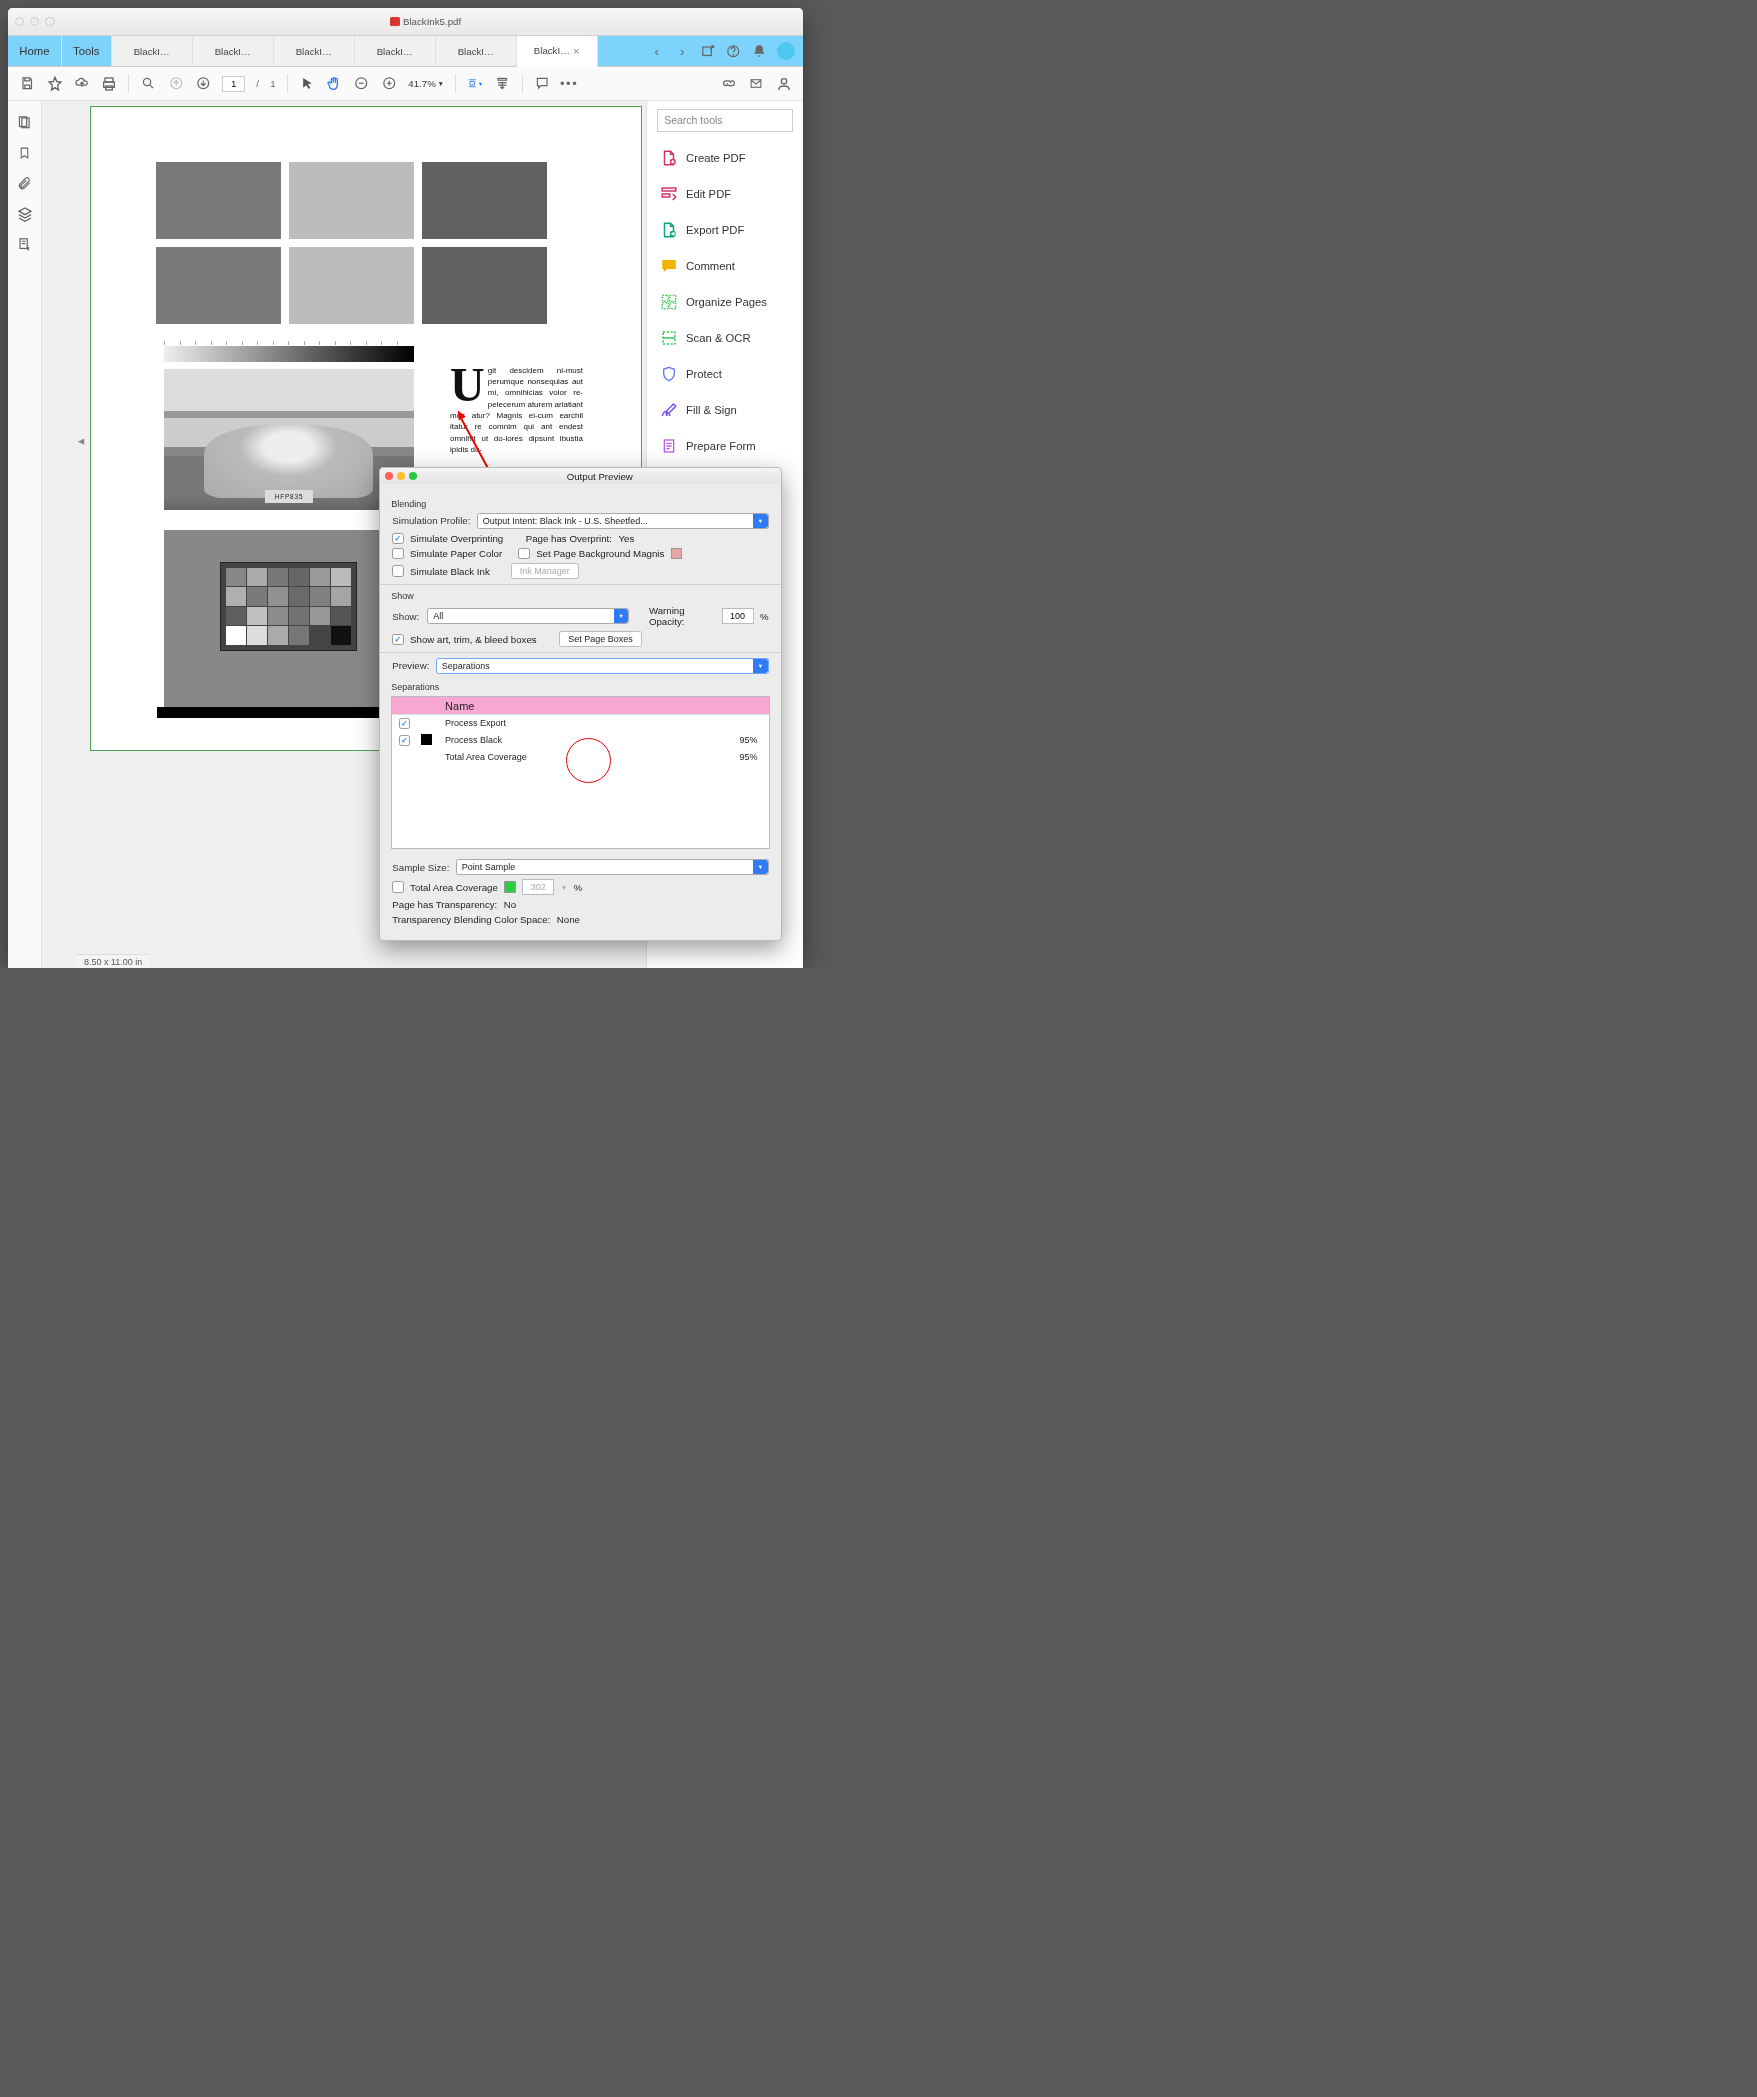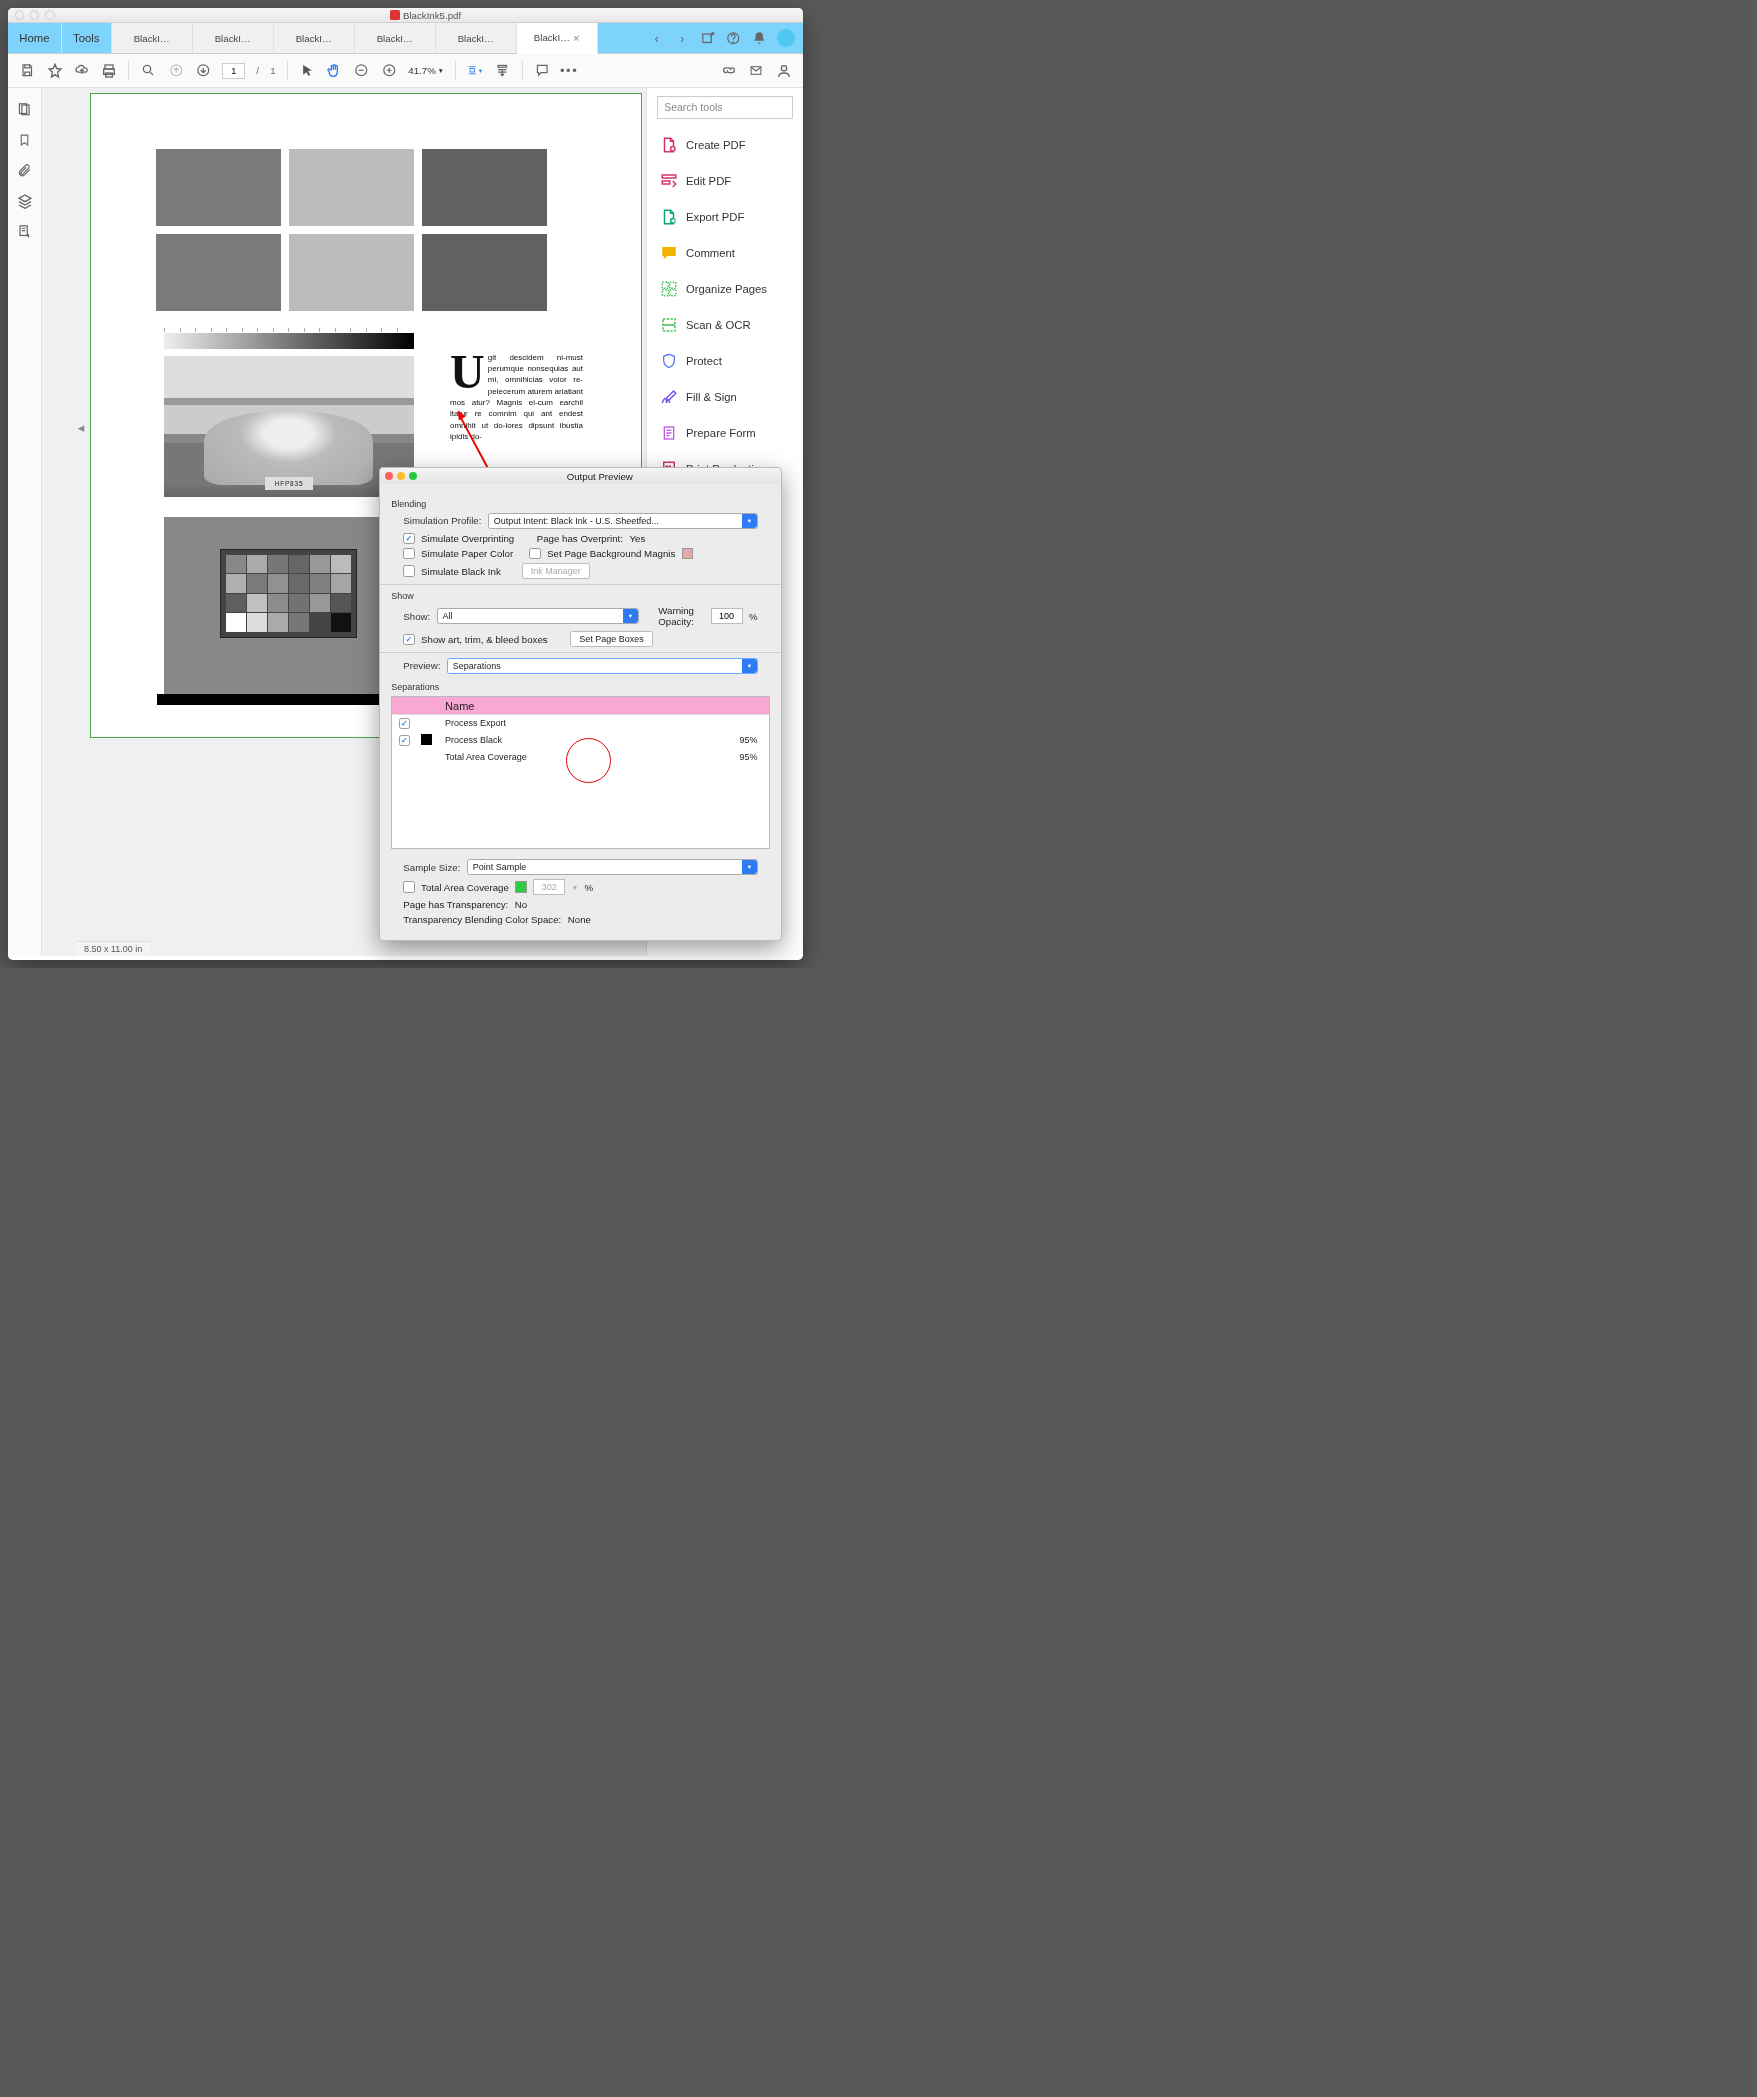--- a/index.html
+++ b/index.html
@@ -1,18 +1,18 @@
 <!DOCTYPE html>
 <html style="font-size:13px"><head>
 <meta charset="utf-8">
 <style>
 * { box-sizing: border-box; margin: 0; padding: 0; font-family: -apple-system, "Helvetica Neue", Arial, sans-serif; }
 body { background: #595959; padding: 8px; }
 .window { width: 795px; height: 952px; background: #fff; border-radius: 4.8px; box-shadow: 0 8px 24px rgba(0,0,0,.4); position: relative; overflow: visible; }
-.titlebar { height: 15px; background: linear-gradient(#f6f6f6,#e8e8e8); border-bottom: 0.8px solid #d0d0d0; border-radius: 4.8px 4.8px 0 0; display: flex; align-items: center; padding: 0 6.5px; }
+.titlebar { height: 28px; background: linear-gradient(#f6f6f6,#e8e8e8); border-bottom: 0.8px solid #d0d0d0; border-radius: 4.8px 4.8px 0 0; display: flex; align-items: center; padding: 0 6.5px; }
 .traffic { display: flex; gap: 5.6px; }
 .traffic span { width: 9.7px; height: 9.7px; border-radius: 50%; border: 0.8px solid #ccc; background: #eee; }
 .title { flex: 1; text-align: center; font-size: 9.7px; color: #555; display: flex; align-items: center; justify-content: center; gap: 3.2px; }
 .title .pdfico { width: 9.7px; height: 9.7px; background: #d33; display: inline-block; border-radius: 1.6px; }
 .maintabs { height: 31px; display: flex; align-items: stretch; border-bottom: 0.8px solid #ccc; background: #7dd3fc; }
 .maintab { padding: 0 11.3px; display: flex; align-items: center; font-size: 11.3px; color: #333; border-right: 0.8px solid #e0e0e0; cursor: pointer; }
 .maintab.home { font-weight: 400; }
 .filetabs { flex: 1; display: flex; }
 .filetab { flex: 1; max-width: 81px; display: flex; align-items: center; justify-content: center; font-size: 9.7px; color: #444; border-right: 0.8px solid #e0e0e0; position: relative; background: #f0f0f0; }
 .filetab.active { background: #fff; border-bottom: 1.6px solid #fff; margin-bottom: -0.8px; }
@@ -31,21 +31,21 @@
 .rightpanel { width: 157px; border-left: 0.8px solid #e0e0e0; background: #fff; display: flex; flex-direction: column; }
 .searchtools { margin: 8px 9.7px; height: 22.6px; border: 0.8px solid #ccc; padding: 0 6.5px; font-size: 10.5px; color: #888; display: flex; align-items: center; }
 .toolitem { display: flex; align-items: center; gap: 8px; padding: 9px 13px; font-size: 11.3px; color: #333; cursor: pointer; }
 .toolico { width: 18px; height: 18px; display: flex; align-items: center; justify-content: center; }
 .statusbar { position: absolute; bottom: 0; left: 34px; height: 14.5px; background: #f4f4f4; border-top: 0.8px solid #ddd; font-size: 9px; color: #555; padding: 0 8px; display: flex; align-items: center; }
 .dialog { position: absolute; left: 371px; top: 459px; width: 403px; background: #ececec; border: 0.8px solid #bbb; border-radius: 4px; box-shadow: 0 8px 24px rgba(0,0,0,.4); font-size: 9.7px; color: #222; }
 .dlgtitle { height: 16px; background: linear-gradient(#f4f4f4,#e4e4e4); border-radius: 4px 4px 0 0; display: flex; align-items: center; padding: 0 4.8px; font-size: 9.7px; }
 .dlgtitle .tr { display: flex; gap: 4px; margin-right: 6.5px; }
 .dlgtitle .tr span { width: 8px; height: 8px; border-radius: 50%; }
 .dlgbody { padding: 8px 11.3px 11.3px; }
-.dlgrow { display: flex; align-items: center; gap: 6.5px; margin: 4px 12px; }
+.dlgrow { display: flex; align-items: center; gap: 6.5px; margin: 4px 1px; }
 .dlglabel { color: #333; }
 .dlgsection { margin: 6.5px 0 3.2px; font-size: 9px; color: #333; }
 .dlghr { height: 0.8px; background: #ccc; margin: 4.8px -11.3px; }
 .select { flex: 1; height: 16px; background: #fff; border: 0.8px solid #aaa; border-radius: 2.4px; display: flex; align-items: center; padding: 0 4.8px; font-size: 9px; position: relative; }
 .select .arrow { position: absolute; right: 0; top: 0; width: 14.5px; height: 100%; background: #2f7bf5; border-radius: 0 2.4px 2.4px 0; display: flex; align-items: center; justify-content: center; color: #fff; font-size: 6.5px; }
 .chk { width: 11.3px; height: 11.3px; border: 0.8px solid #999; border-radius: 2.4px; background: #fff; display: inline-flex; align-items: center; justify-content: center; font-size: 8px; color: #2f7bf5; }
 .chk.on::after { content: "✓"; font-weight: bold; }
 .btn { height: 16px; padding: 0 8px; background: #fff; border: 0.8px solid #bbb; border-radius: 2.4px; font-size: 9px; display: inline-flex; align-items: center; }
 .btn.disabled { color: #aaa; }
 .numinput { width: 32px; height: 16px; border: 0.8px solid #bbb; background: #fff; text-align: center; font-size: 9px; }

